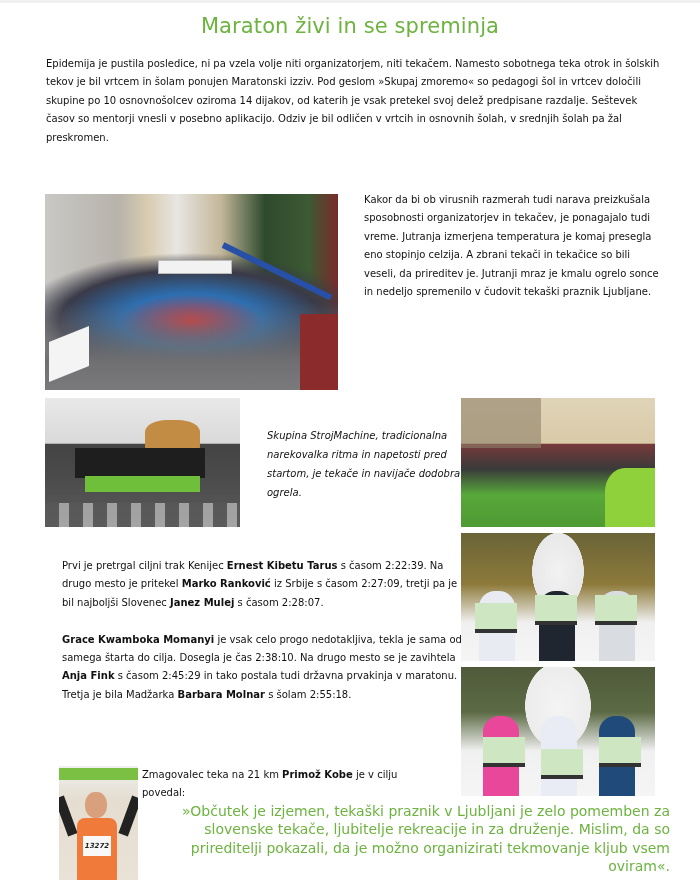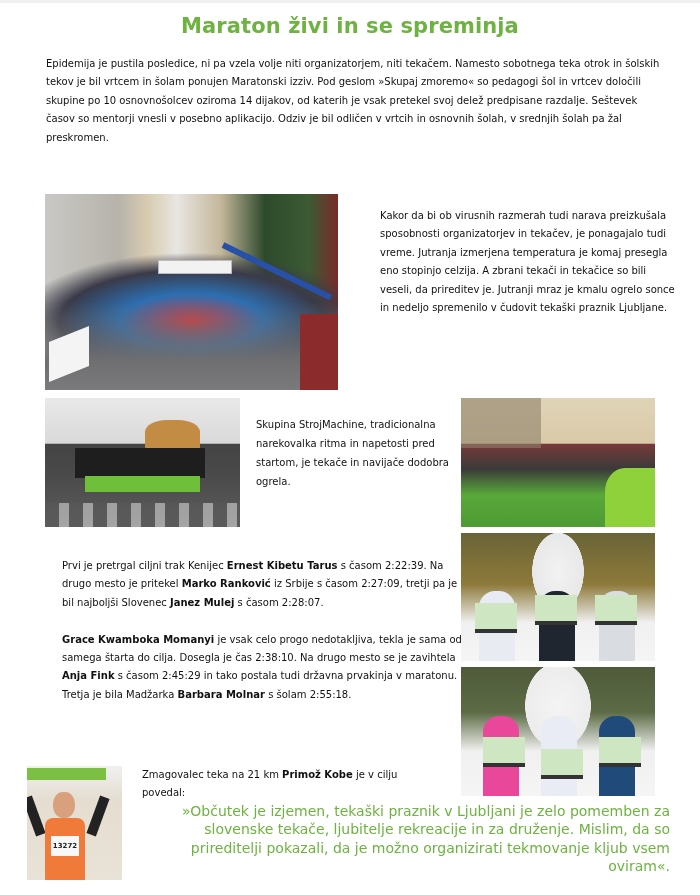--- a/index.html
+++ b/index.html
@@ -3,21 +3,21 @@
 <meta charset="utf-8">
 <style>
   html, body { margin:0; padding:0; }
   body {
     width:700px; height:895px; background:#ffffff; position:relative; overflow:hidden;
     font-family:"DejaVu Sans", sans-serif; color:#111111;
   }
   .topline { position:absolute; left:0; top:0; width:700px; height:3px; background:#f0f0f0; }
   .title {
     position:absolute; left:0; top:14px; width:700px; text-align:center;
-    font-family:"DejaVu Sans", sans-serif; font-weight:bold; font-size:21px;
+    font-family:"DejaVu Sans", sans-serif; font-weight:normal; font-size:21px;
     color:#6db33f; letter-spacing:0.1px;
   }
   .txt { position:absolute; font-size:10px; line-height:18.4px; color:#111; }
   .p1 { left:46px; top:55px; width:620px; }
   .p2 { left:364px; top:191px; width:300px; }
   .p3 { left:256px; top:415px; width:200px; line-height:19px; }
   .p4 { left:46px; top:541px; width:410px; }
   .p5 { left:142px; top:766px; width:300px; }
   .quote { position:absolute; left:130px; top:802px; width:540px; font-size:14px; line-height:18.4px; color:#6db33f; }
   b { font-weight:bold; }
@@ -55,22 +55,23 @@
   }
   .ph4 .p { position:absolute; bottom:0; width:36px; height:70px; border-radius:16px 16px 0 0; }
   .ph4 .trophy { position:absolute; width:42px; height:26px; background:#cfe6c3; border-bottom:4px solid #333; }
   .ph5 { left:461px; top:667px; width:194px; height:129px;
     background:
       radial-gradient(ellipse 28% 55% at 50% 30%, #f4f4f4 0%, #ececec 60%, rgba(0,0,0,0) 61%),
       linear-gradient(180deg, #4f5a3a 0%, #5c6b45 35%, #f0f0f0 65%, #f5f5f5 100%);
   }
   .ph5 .p { position:absolute; bottom:0; width:36px; height:80px; border-radius:16px 16px 0 0; }
   .ph5 .trophy { position:absolute; width:42px; height:26px; background:#cfe6c3; border-bottom:4px solid #333; }
-  .ph6 { left:27px; top:766px; width:95px; height:114px;
+  .ph6 { left:59px; top:766px; width:79px; height:114px;
     background: linear-gradient(180deg, #f0f0f0 0%, #e4ddd0 30%, #e9e2d6 100%);
+    font-style: italic;
   }
   .ph6 .bar { position:absolute; left:0; top:2px; width:79px; height:12px; background:#7bc043; }
   .ph6 .head { position:absolute; left:26px; top:26px; width:22px; height:26px; background:#d9a07d; border-radius:45%; }
   .ph6 .shirt { position:absolute; left:18px; top:52px; width:40px; height:62px; background:#f07a3a; border-radius:8px 8px 0 0; }
   .ph6 .bib { position:absolute; left:24px; top:70px; width:28px; height:20px; background:#f8f8f8; font-size:7px; font-weight:bold; color:#222; text-align:center; line-height:20px; }
   .ph6 .arm-l { position:absolute; left:2px; top:30px; width:10px; height:40px; background:#222; transform:rotate(-20deg); }
   .ph6 .arm-r { position:absolute; left:66px; top:30px; width:10px; height:40px; background:#222; transform:rotate(20deg); }
 </style>
 </head>
 <body>
@@ -81,30 +82,30 @@
 
 <p class="txt p1" style="margin:0;">Epidemija je pustila posledice, ni pa vzela volje niti organizatorjem, niti tekačem. Namesto sobotnega teka otrok in šolskih tekov je bil vrtcem in šolam ponujen Maratonski izziv. Pod geslom »Skupaj zmoremo« so pedagogi šol in vrtcev določili skupine po 10 osnovnošolcev oziroma 14 dijakov, od katerih je vsak pretekel svoj delež predpisane razdalje. Seštevek časov so mentorji vnesli v posebno aplikacijo. Odziv je bil odličen v vrtcih in osnovnih šolah, v srednjih šolah pa žal preskromen.</p>
 
 <div class="photo ph1">
   <div class="banner"></div>
   <div class="crane"></div>
   <div class="board"></div>
   <div class="timer"></div>
 </div>
 
-<p class="txt p2" style="margin:16px;">Kakor da bi ob virusnih razmerah tudi narava preizkušala sposobnosti organizatorjev in tekačev, je ponagajalo tudi vreme. Jutranja izmerjena temperatura je komaj presegla eno stopinjo celzija. A zbrani tekači in tekačice so bili veseli, da prireditev je. Jutranji mraz je kmalu ogrelo sonce in nedeljo spremenilo v čudovit tekaški praznik Ljubljane.</p>
+<p class="txt p2" style="margin:0;">Kakor da bi ob virusnih razmerah tudi narava preizkušala sposobnosti organizatorjev in tekačev, je ponagajalo tudi vreme. Jutranja izmerjena temperatura je komaj presegla eno stopinjo celzija. A zbrani tekači in tekačice so bili veseli, da prireditev je. Jutranji mraz je kmalu ogrelo sonce in nedeljo spremenilo v čudovit tekaški praznik Ljubljane.</p>
 
 <div class="photo ph2">
   <div class="tree"></div>
   <div class="stage"></div>
   <div class="green"></div>
   <div class="lane"></div>
 </div>
 
-<p class="txt p3" style="margin:0;">Skupina StrojMachine, tradicionalna narekovalka ritma in napetosti pred startom, je tekače in navijače dodobra ogrela.</p>
+<p class="txt p3" style="margin:11px;font-style:italic;">Skupina StrojMachine, tradicionalna narekovalka ritma in napetosti pred startom, je tekače in navijače dodobra ogrela.</p>
 
 <div class="photo ph3">
   <div class="shadow"></div>
   <div class="jacket"></div>
 </div>
 
 <p class="txt p4" style="margin:16px;">
   <span>Prvi je pretrgal ciljni trak Kenijec </span><b>Ernest Kibetu Tarus</b><span> s časom 2:22:39. Na drugo mesto je pritekel </span><b>Marko Ranković</b><span> iz Srbije s časom 2:27:09, tretji pa je bil najboljši Slovenec </span><b>Janez Mulej</b><span> s časom 2:28:07.</span><br>
   <br>
   <b>Grace Kwamboka Momanyi</b><span> je vsak celo progo nedotakljiva, tekla je sama od samega štarta do cilja. Dosegla je čas 2:38:10. Na drugo mesto se je zavihtela </span><b>Anja Fink</b><span> s časom 2:45:29 in tako postala tudi državna prvakinja v maratonu. Tretja je bila Madžarka </span><b>Barbara Molnar</b><span> s šolam 2:55:18.</span>

